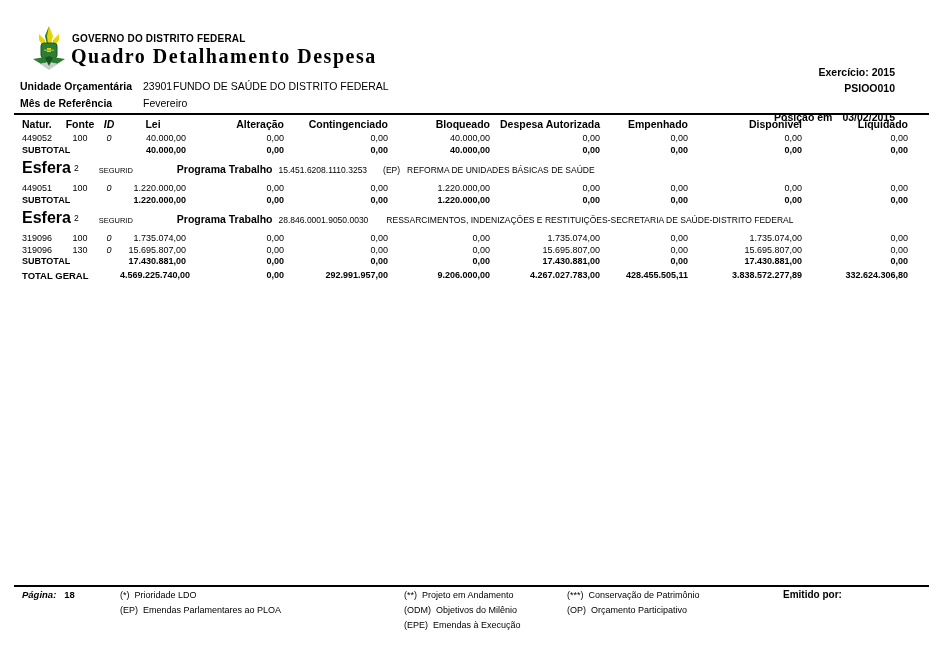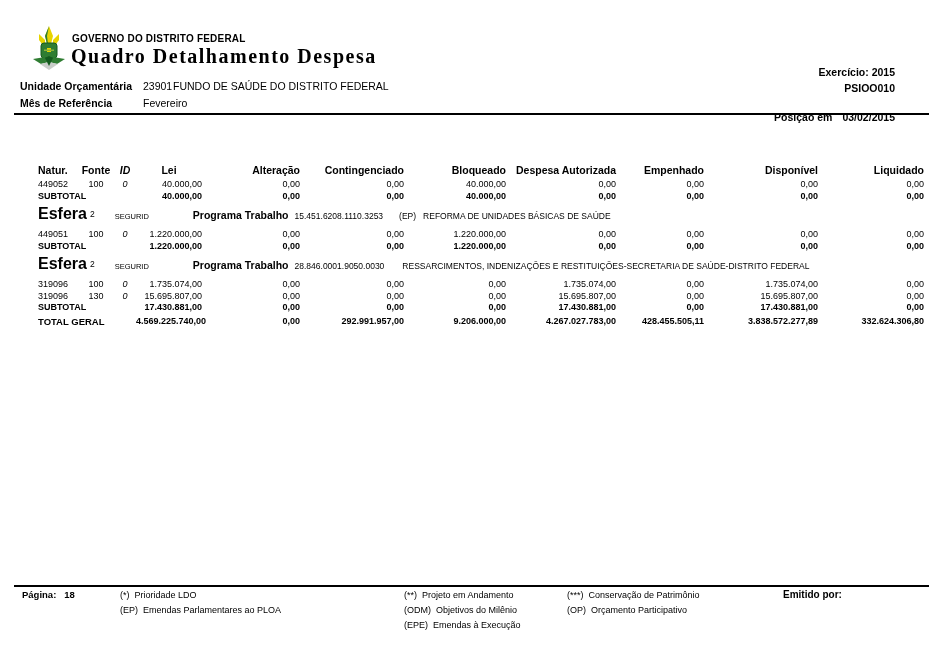--- a/index.html
+++ b/index.html
@@ -18,22 +18,22 @@
   .meta-line  { left:20px; font-size:10.5px; }
   .unidade    { top:80px; }
   .mes        { top:97px; }
   .meta-line b{ font-weight:bold; }
   .meta-line .val { font-weight:normal; position:absolute; left:123px; }
   .meta-line .val2{ font-weight:normal; position:absolute; left:153px; }
   .rule-top   { left:14px; top:113px; width:915px; height:2px; background:#000; }
   .rule-foot  { left:14px; top:585px; width:915px; height:2px; background:#000; }
 
   
-  table.qdd { position:absolute; left:32px; top:117px; width:892px;
-              table-layout:fixed; border-collapse:collapse;margin-top:46px; }
+  table.qdd { position:absolute; left:16px; top:117px; width:892px;
+              table-layout:fixed; border-collapse:collapse; }
   table.qdd th { font-size:10.5px; font-weight:bold; padding:1px 0 3px 0; white-space:nowrap; }
   table.qdd td { font-size:9px; height:11.5px; line-height:11.5px; padding:0; white-space:nowrap; }
   .c-natur { text-align:left;  padding-left:6px !important; }
   .c-fonte { text-align:center; }
   .c-id    { text-align:center;font-style:italic; }
   .num     { text-align:right; }
   td.c-lei { padding-right:16px !important; }
   th.c-lei { text-align:center; padding-right:16px !important; }
   tr.subtotal td { font-weight:bold; }
   tr.total td { font-weight:bold; padding-top:2px; }
@@ -250,21 +250,21 @@
       <td class="num">428.455.505,11</td>
       <td class="num">3.838.572.277,89</td>
       <td class="num">332.624.306,80</td>
     </tr>
   </tbody>
 </table>
 
 <div class="abs rule-foot"></div>
 
 <div class="abs pagina">
-  <span style="margin-left:0;">Página:</span><span>18</span>
+  <span style="margin-left:0;font-style:italic;">Página:</span><span>18</span>
 </div>
 
 <div class="abs legend legend-1">
   <div><span class="code">(*)</span><span>Prioridade LDO</span></div>
   <div><span class="code">(EP)</span><span>Emendas Parlamentares ao PLOA</span></div>
 </div>
 
 <div class="abs legend legend-2">
   <div><span class="code">(**)</span><span>Projeto em Andamento</span></div>
   <div><span class="code">(ODM)</span><span>Objetivos do Milênio</span></div>

